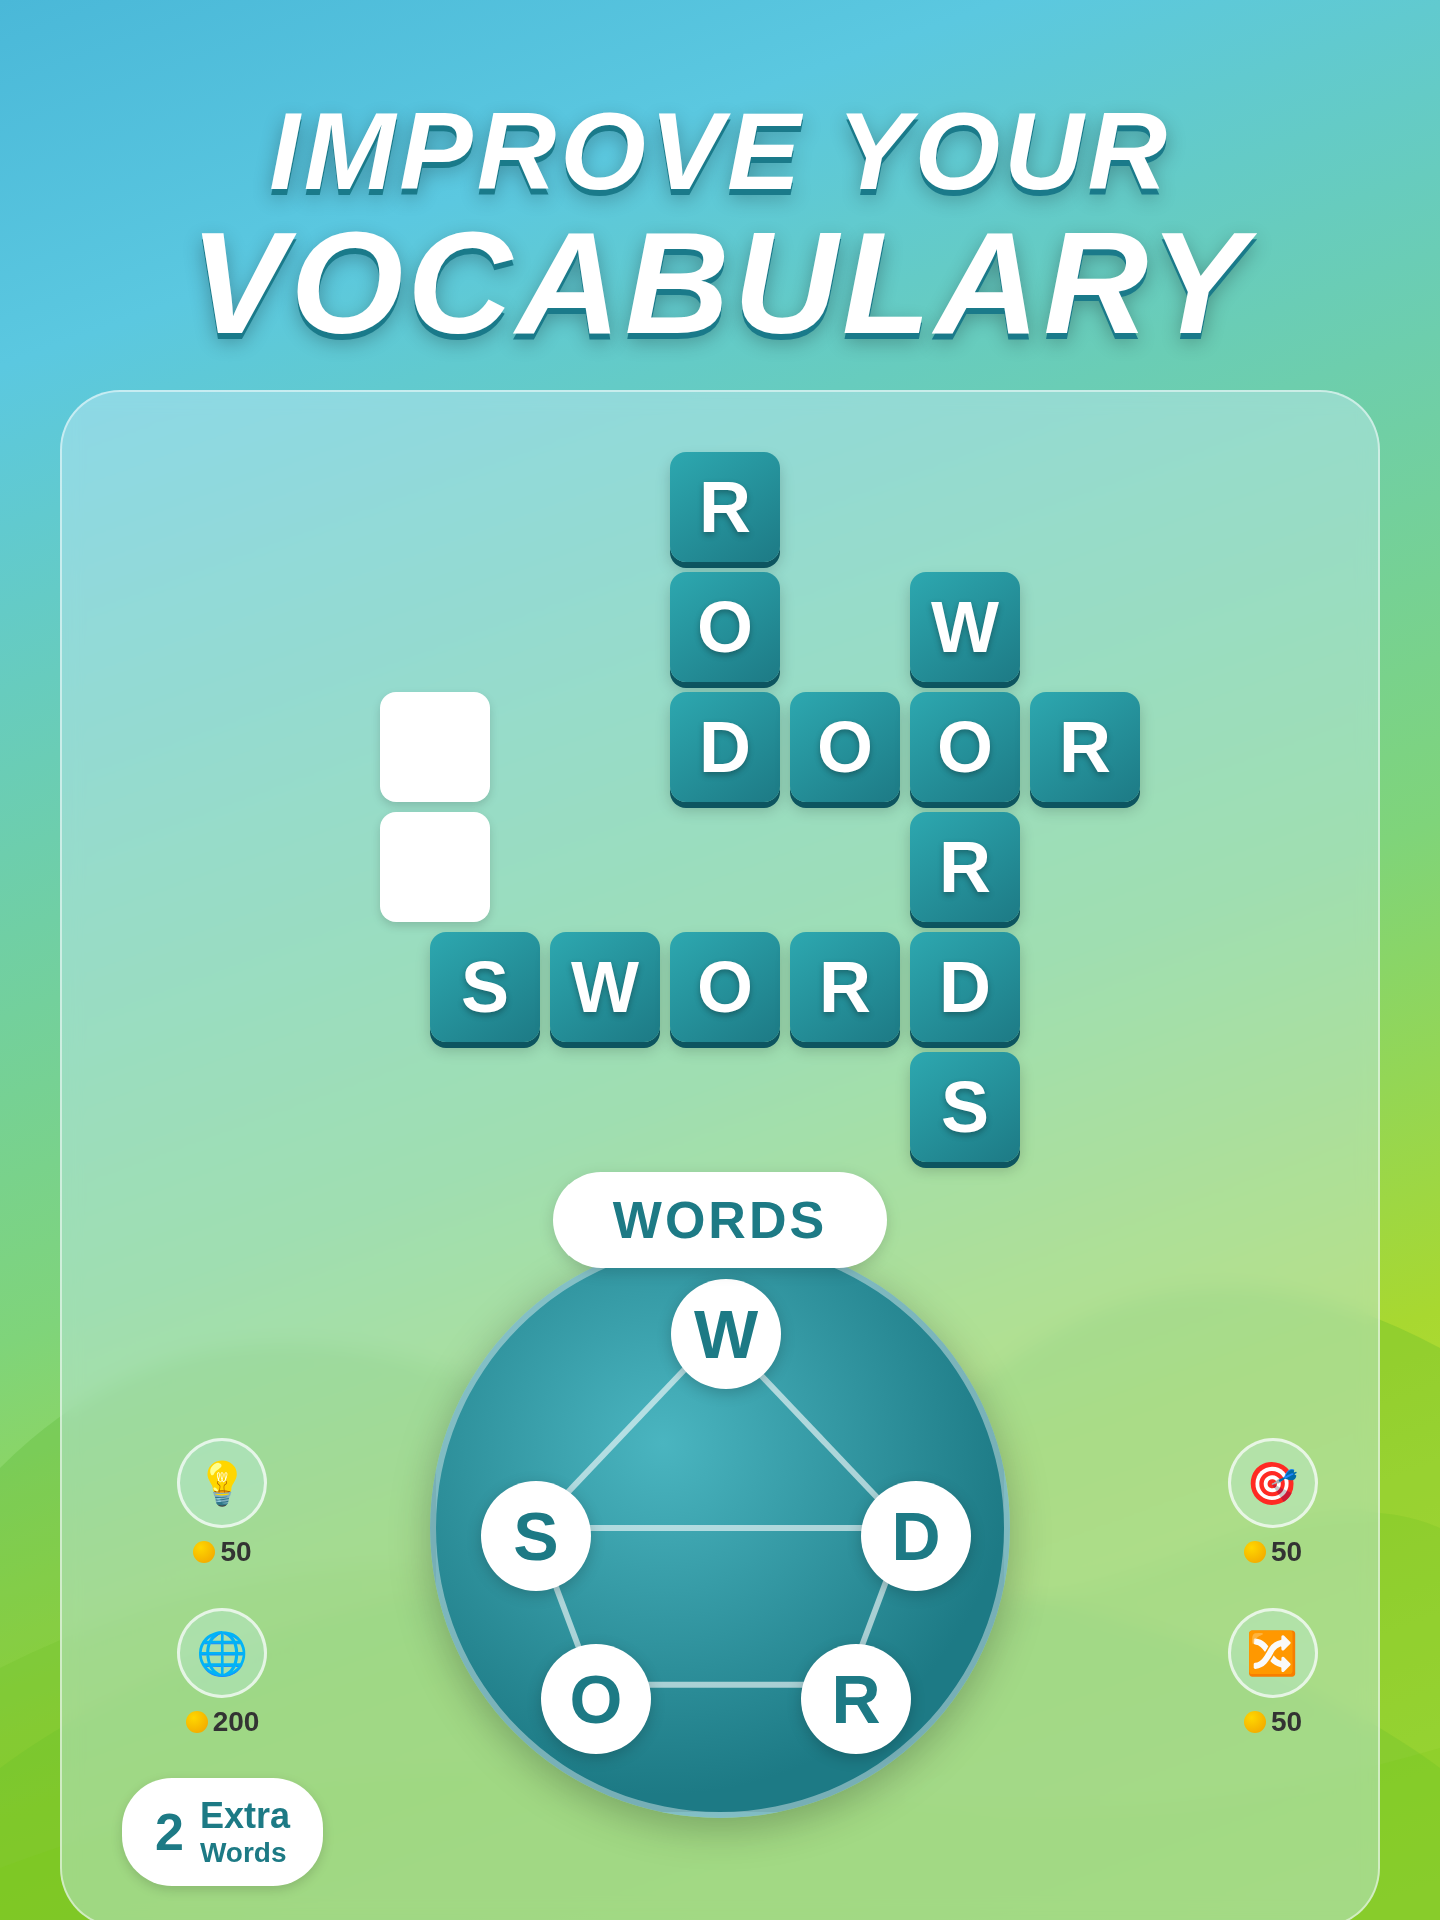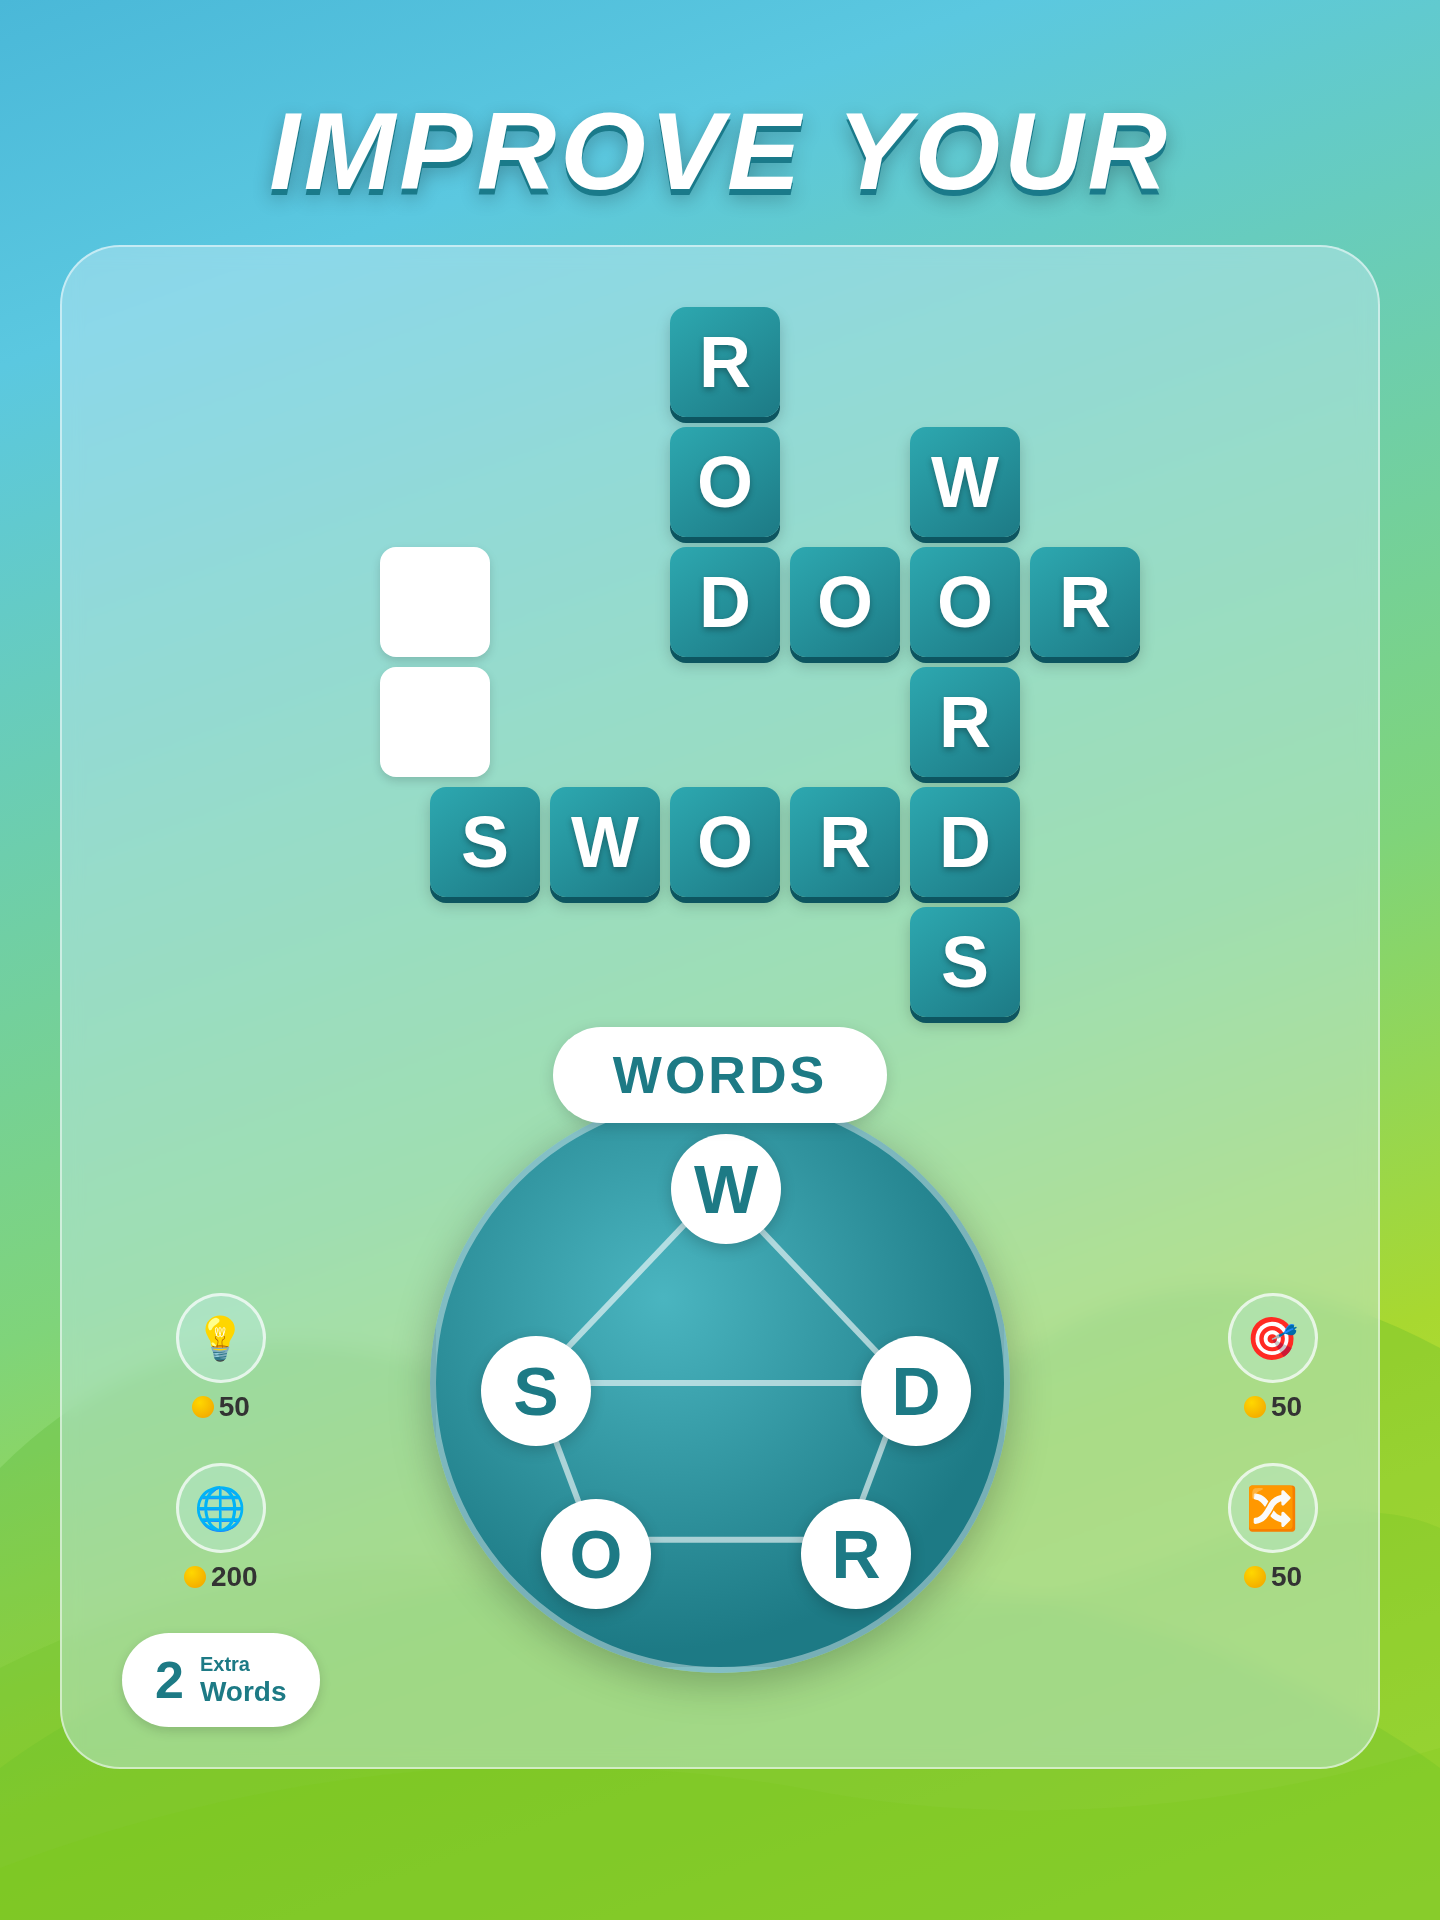--- a/index.html
+++ b/index.html
@@ -234,20 +234,21 @@
 
 <svg class="hills" viewBox="0 0 1440 1152" preserveAspectRatio="none" xmlns="http://www.w3.org/2000/svg">
   <ellipse cx="720" cy="1300" rx="900" ry="500" fill="rgba(120,200,50,0.3)"></ellipse>
   <path d="M0 700 Q200 500 500 620 Q800 750 1000 600 Q1200 450 1440 580 L1440 1920 L0 1920Z" fill="rgba(80,180,40,0.25)"></path>
   <path d="M0 900 Q300 750 600 820 Q900 900 1200 780 Q1350 720 1440 760 L1440 1920 L0 1920Z" fill="rgba(100,190,30,0.2)"></path>
   <path d="M0 1100 Q400 950 800 1020 Q1100 1080 1440 980 L1440 1920 L0 1920Z" fill="rgba(120,200,20,0.2)"></path>
 </svg>
 
 <div class="title-section">
   <div class="title-improve">IMPROVE YOUR</div>
+  <div class="title-vocab">VOCABULARY</div>
 </div>
 
 <div class="game-panel">
 
   <div class="crossword">
 
     <div class="tile-blank" style="left: 20px; top: 240px;"></div>
     <div class="tile-blank" style="left: 20px; top: 360px;"></div>
 
     <div class="tile" style="left: 310px; top: 0px;">R</div>
@@ -318,21 +319,21 @@
         <div class="powerup-icon">🌐</div>
         <div class="powerup-cost">
           <span class="coin"></span>
           <span>200</span>
         </div>
       </div>
 
       <div class="extra-words-badge">
         <span class="extra-words-num">2</span>
         <div>
-          <div style="font-size:20px;font-weight:700;color:#1d7a85;">Extra</div>
+          <div style="font-size:36px;font-weight:700;color:#1d7a85;">Extra</div>
           <div style="font-size:28px;font-weight:700;color:#1d7a85;">Words</div>
         </div>
       </div>
     </div>
 
     <div class="spacer"></div>
 
     <div class="powerup-right">
 
       <div class="powerup-btn">

